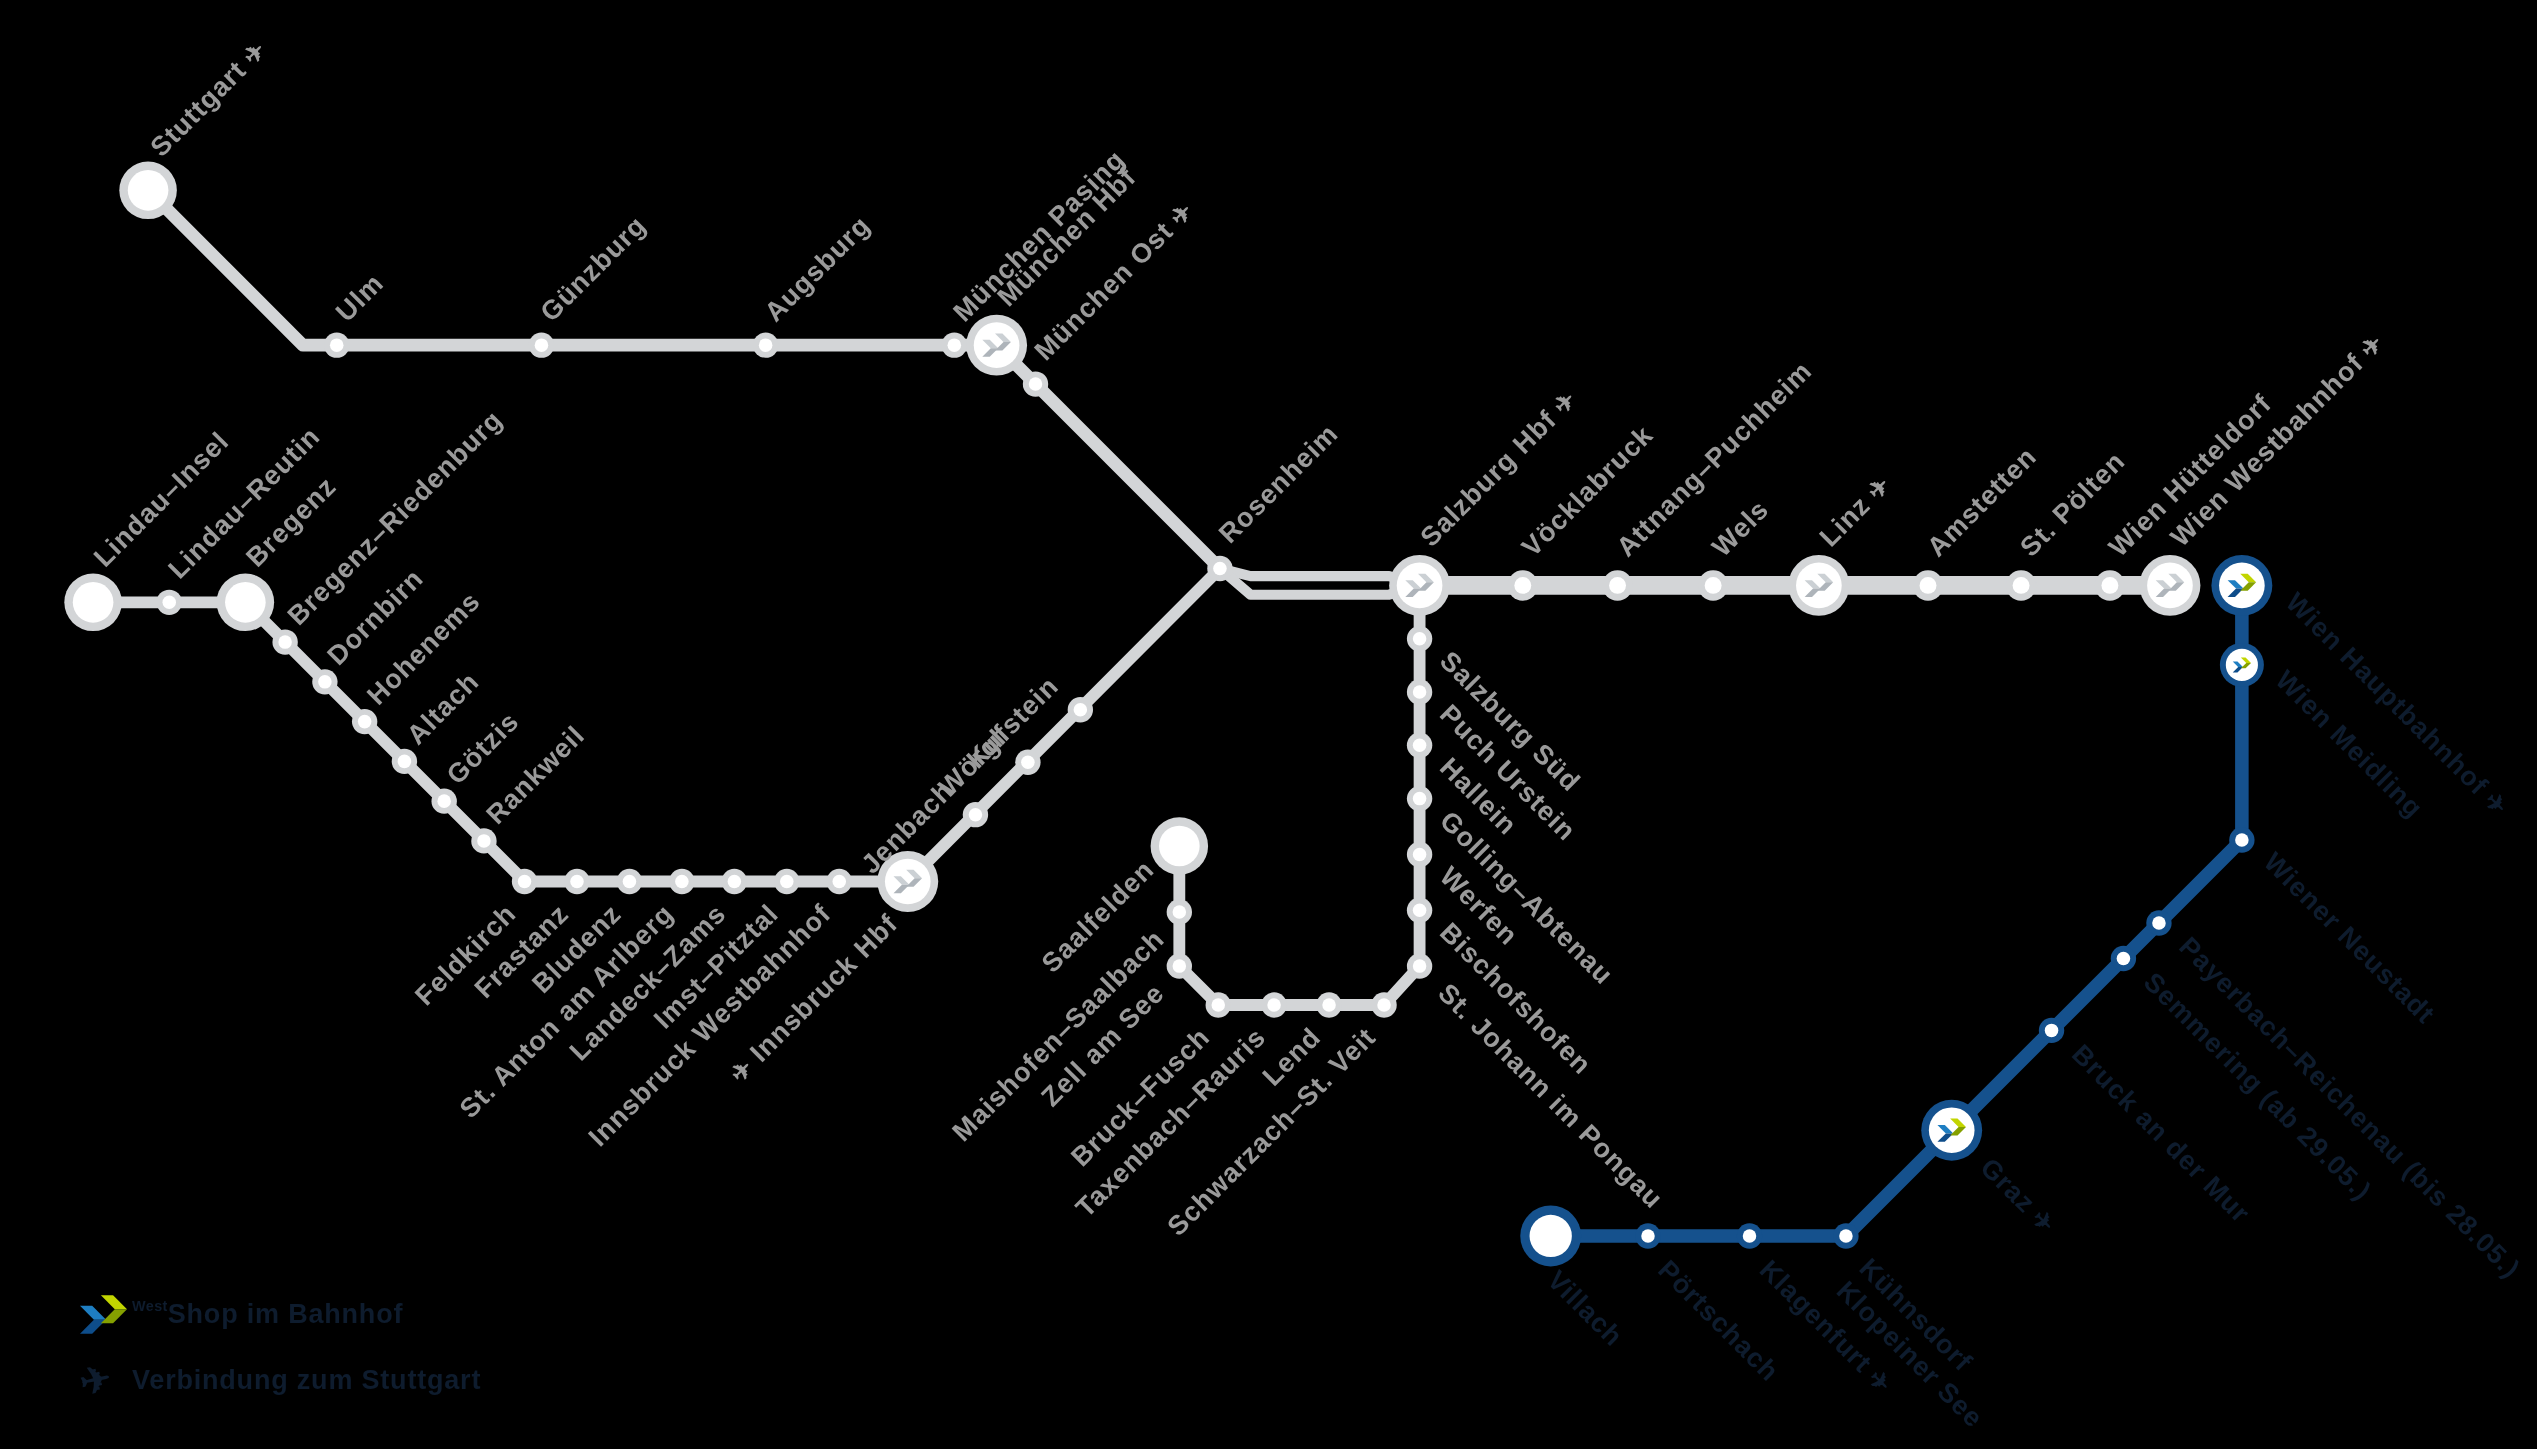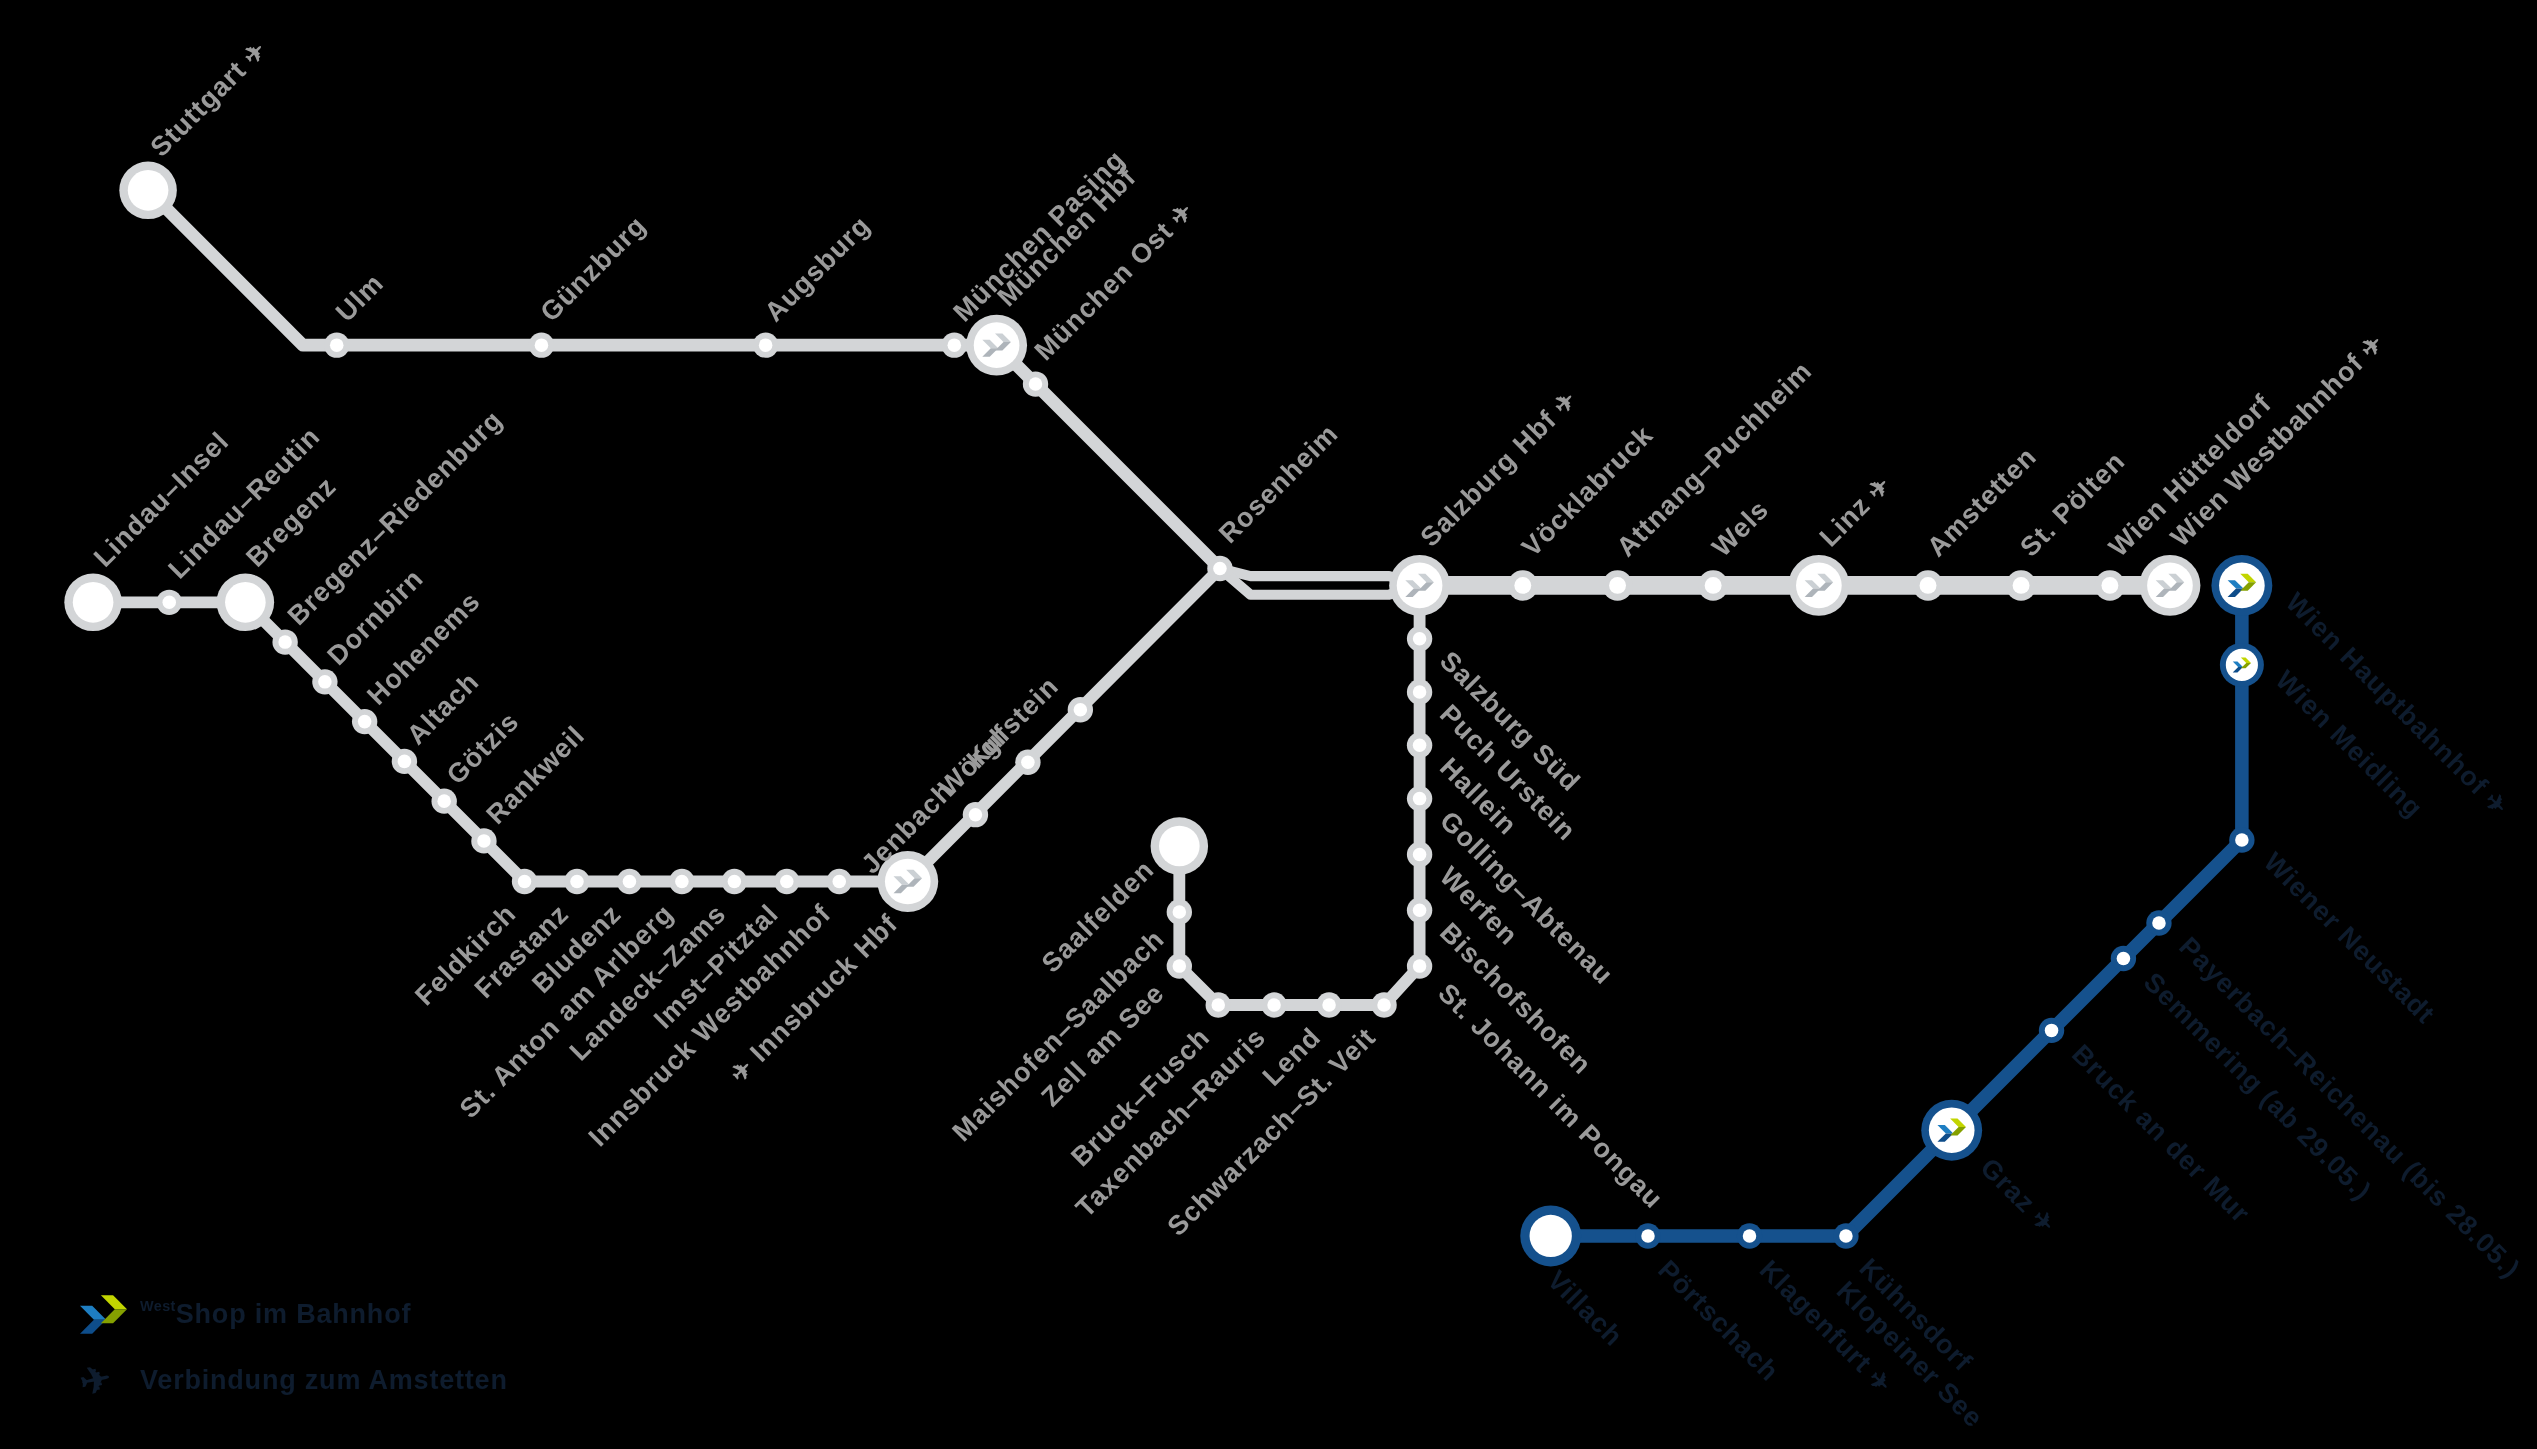--- a/index.html
+++ b/index.html
@@ -12,21 +12,21 @@
   svg text{
     font-family:"Liberation Sans", sans-serif;
     font-weight:600;
     letter-spacing:1.2px;
   }
   .legend{
     position:absolute;left:80px;top:1287px;
     color:var(--label-dark,#101d2e);
     font-size:27px;font-weight:600;letter-spacing:0.8px;
   }
-  .legend-row{display:flex;align-items:center;height:54px;margin-bottom:12px;gap:8px;}
+  .legend-row{display:flex;align-items:center;height:54px;margin-bottom:12px;}
   .legend-row .ico{width:52px;display:flex;justify-content:flex-start;align-items:center;}
   .legend-plane{font-size:37px;line-height:1;transform:rotate(-12deg);display:inline-block;}
   .sup{font-size:14.4px;vertical-align:12px;letter-spacing:0.4px;}
   .logo-bl{fill:var(--logo-blue-light)}
   .logo-bd{fill:var(--logo-blue-dark)}
   .logo-gl{fill:var(--logo-green-light)}
   .logo-gd{fill:var(--logo-green-dark)}
 </style>
 </head>
 <body style="--bg: #000000; --label-dark: #0e1c2e; --logo-blue-light: #1e7ec2; --logo-blue-dark: #0e4d8a; --logo-green-light: #c2d500; --logo-green-dark: #85a000;">
@@ -408,16 +408,16 @@
         <polygon class="logo-gl" points="12,0 19,0 27,8 20,8"></polygon>
         <polygon class="logo-gd" points="20,8 27,8 19,16 12,16"></polygon>
       </svg>
     </span>
     <span class="legend-text"><span class="sup">West</span><span>Shop im Bahnhof</span></span>
   </div>
   <div class="legend-row">
     <span class="ico">
         <span class="legend-plane">✈</span>
       </span>
-    <span class="legend-text">Verbindung zum Amstetten</span>
+    <span class="legend-text">Verbindung zum Stuttgart</span>
   </div>
 </div>
 
 
 </body></html>

